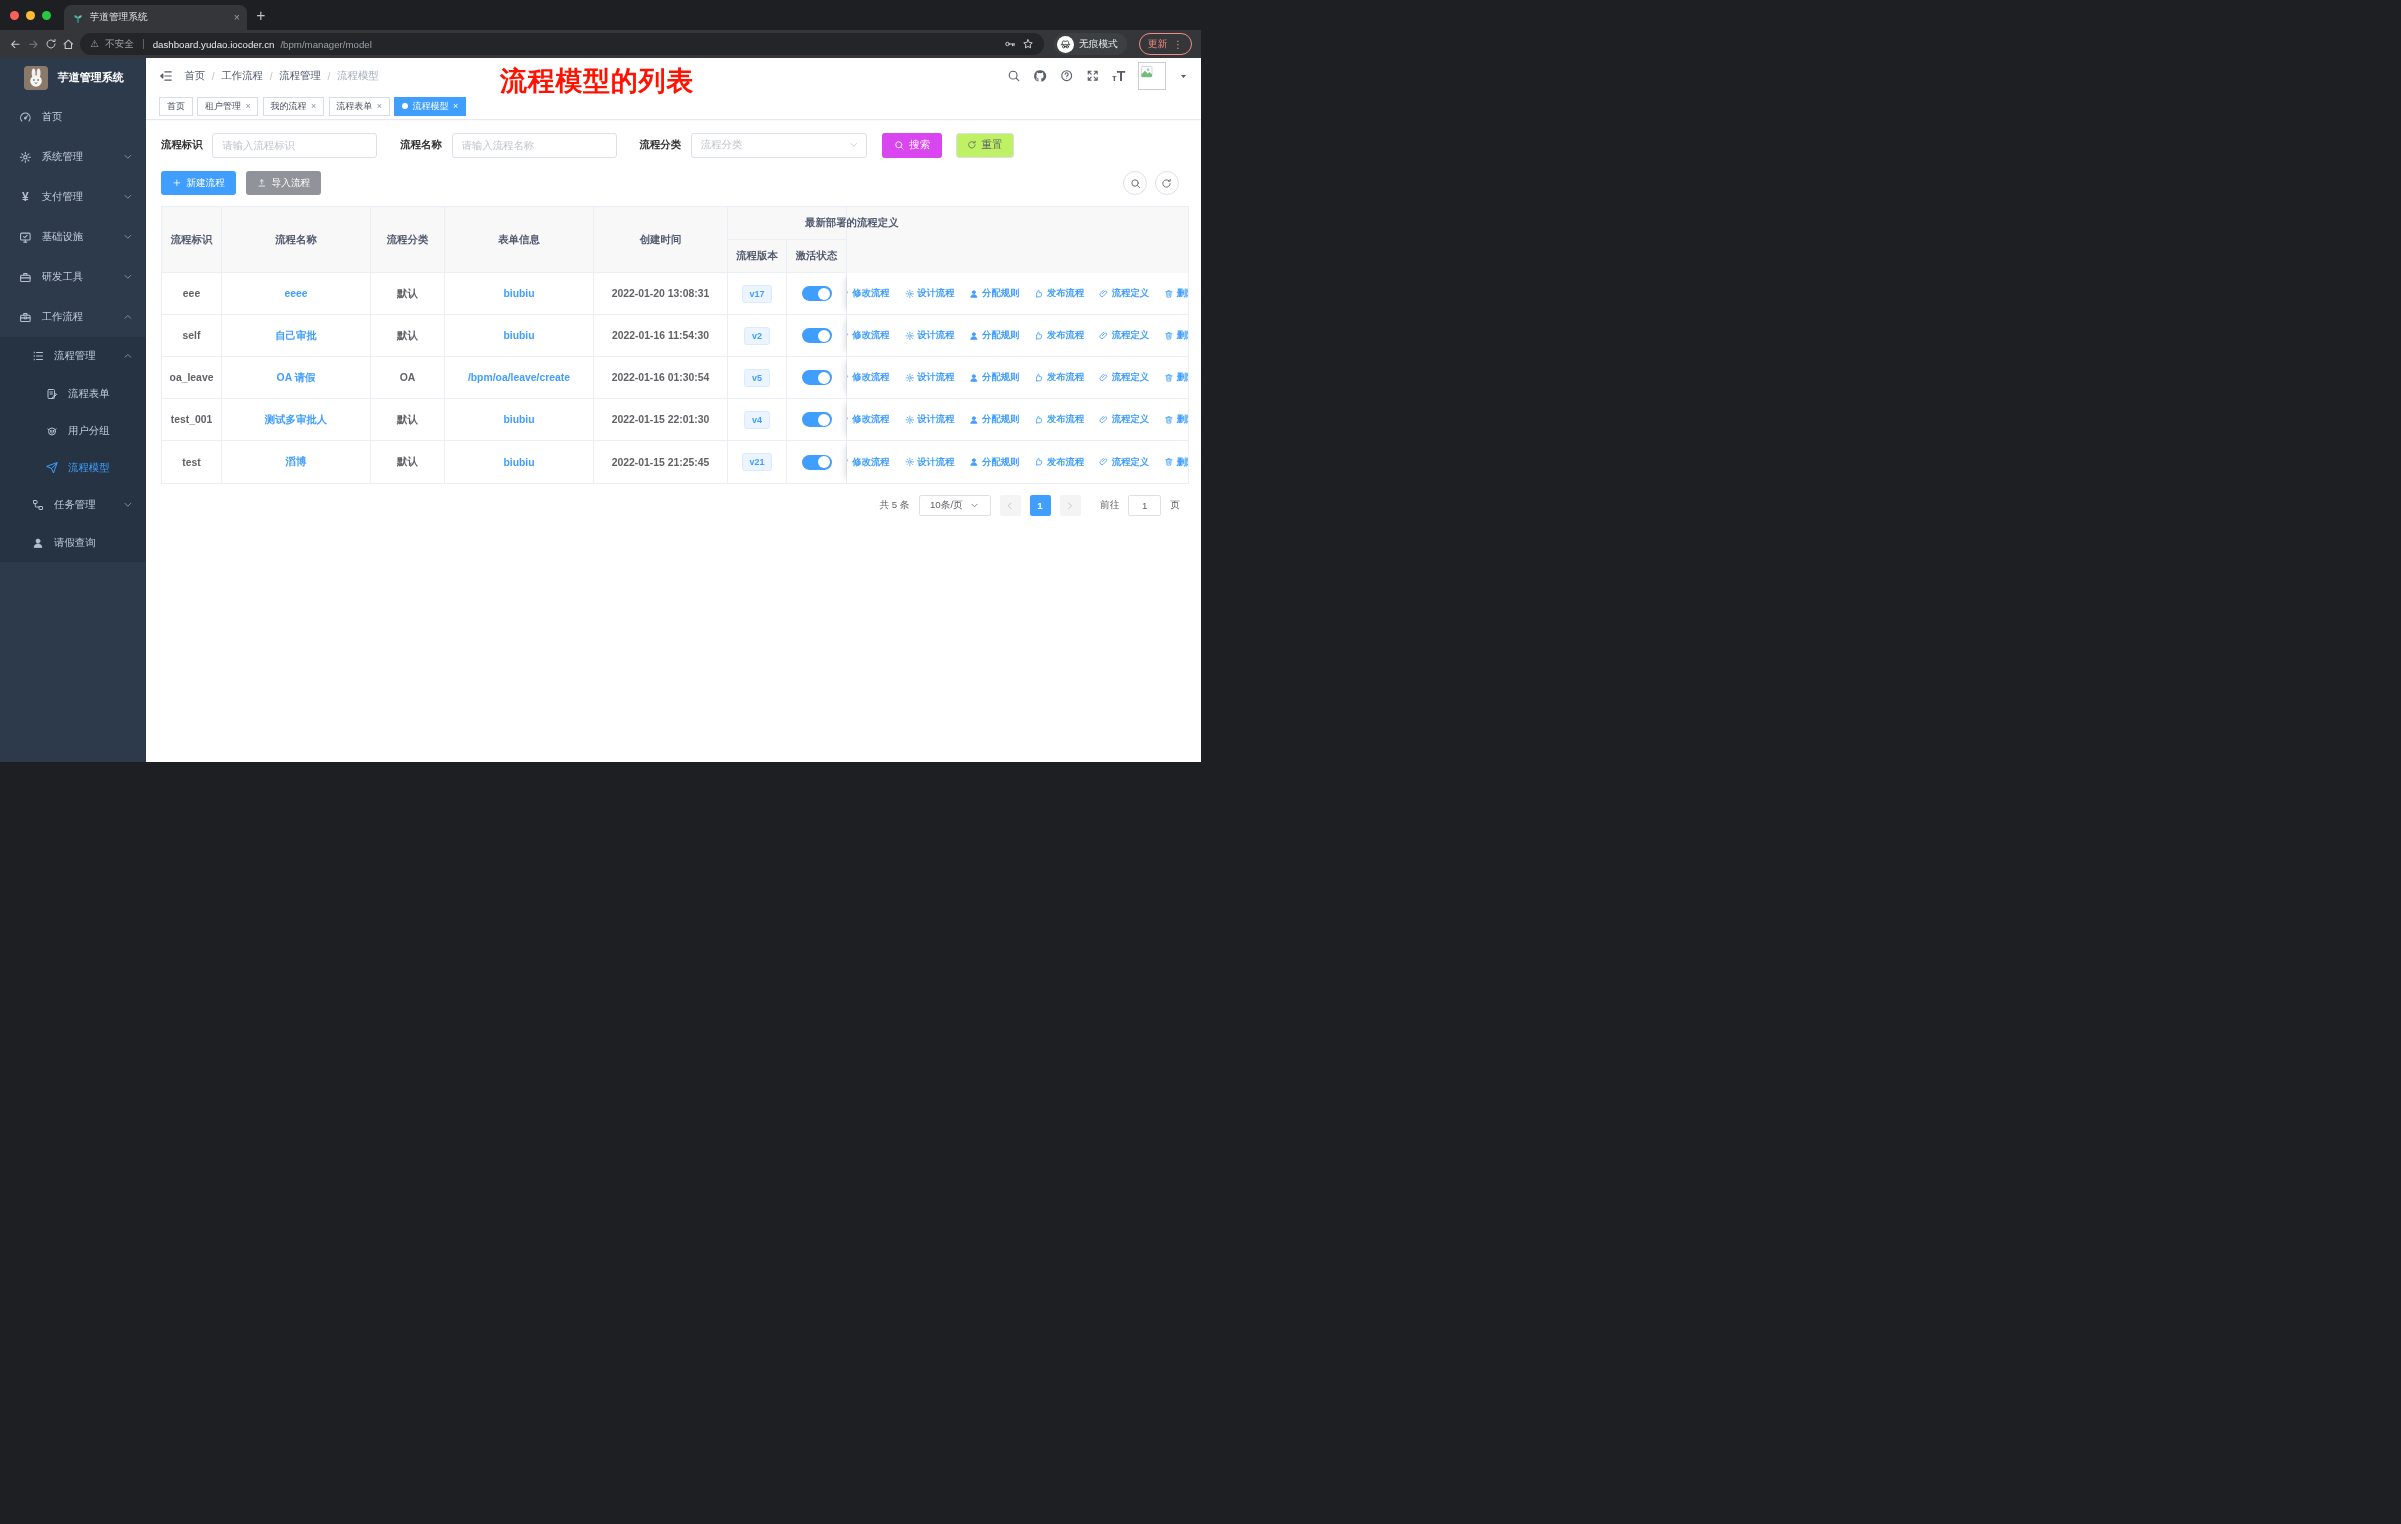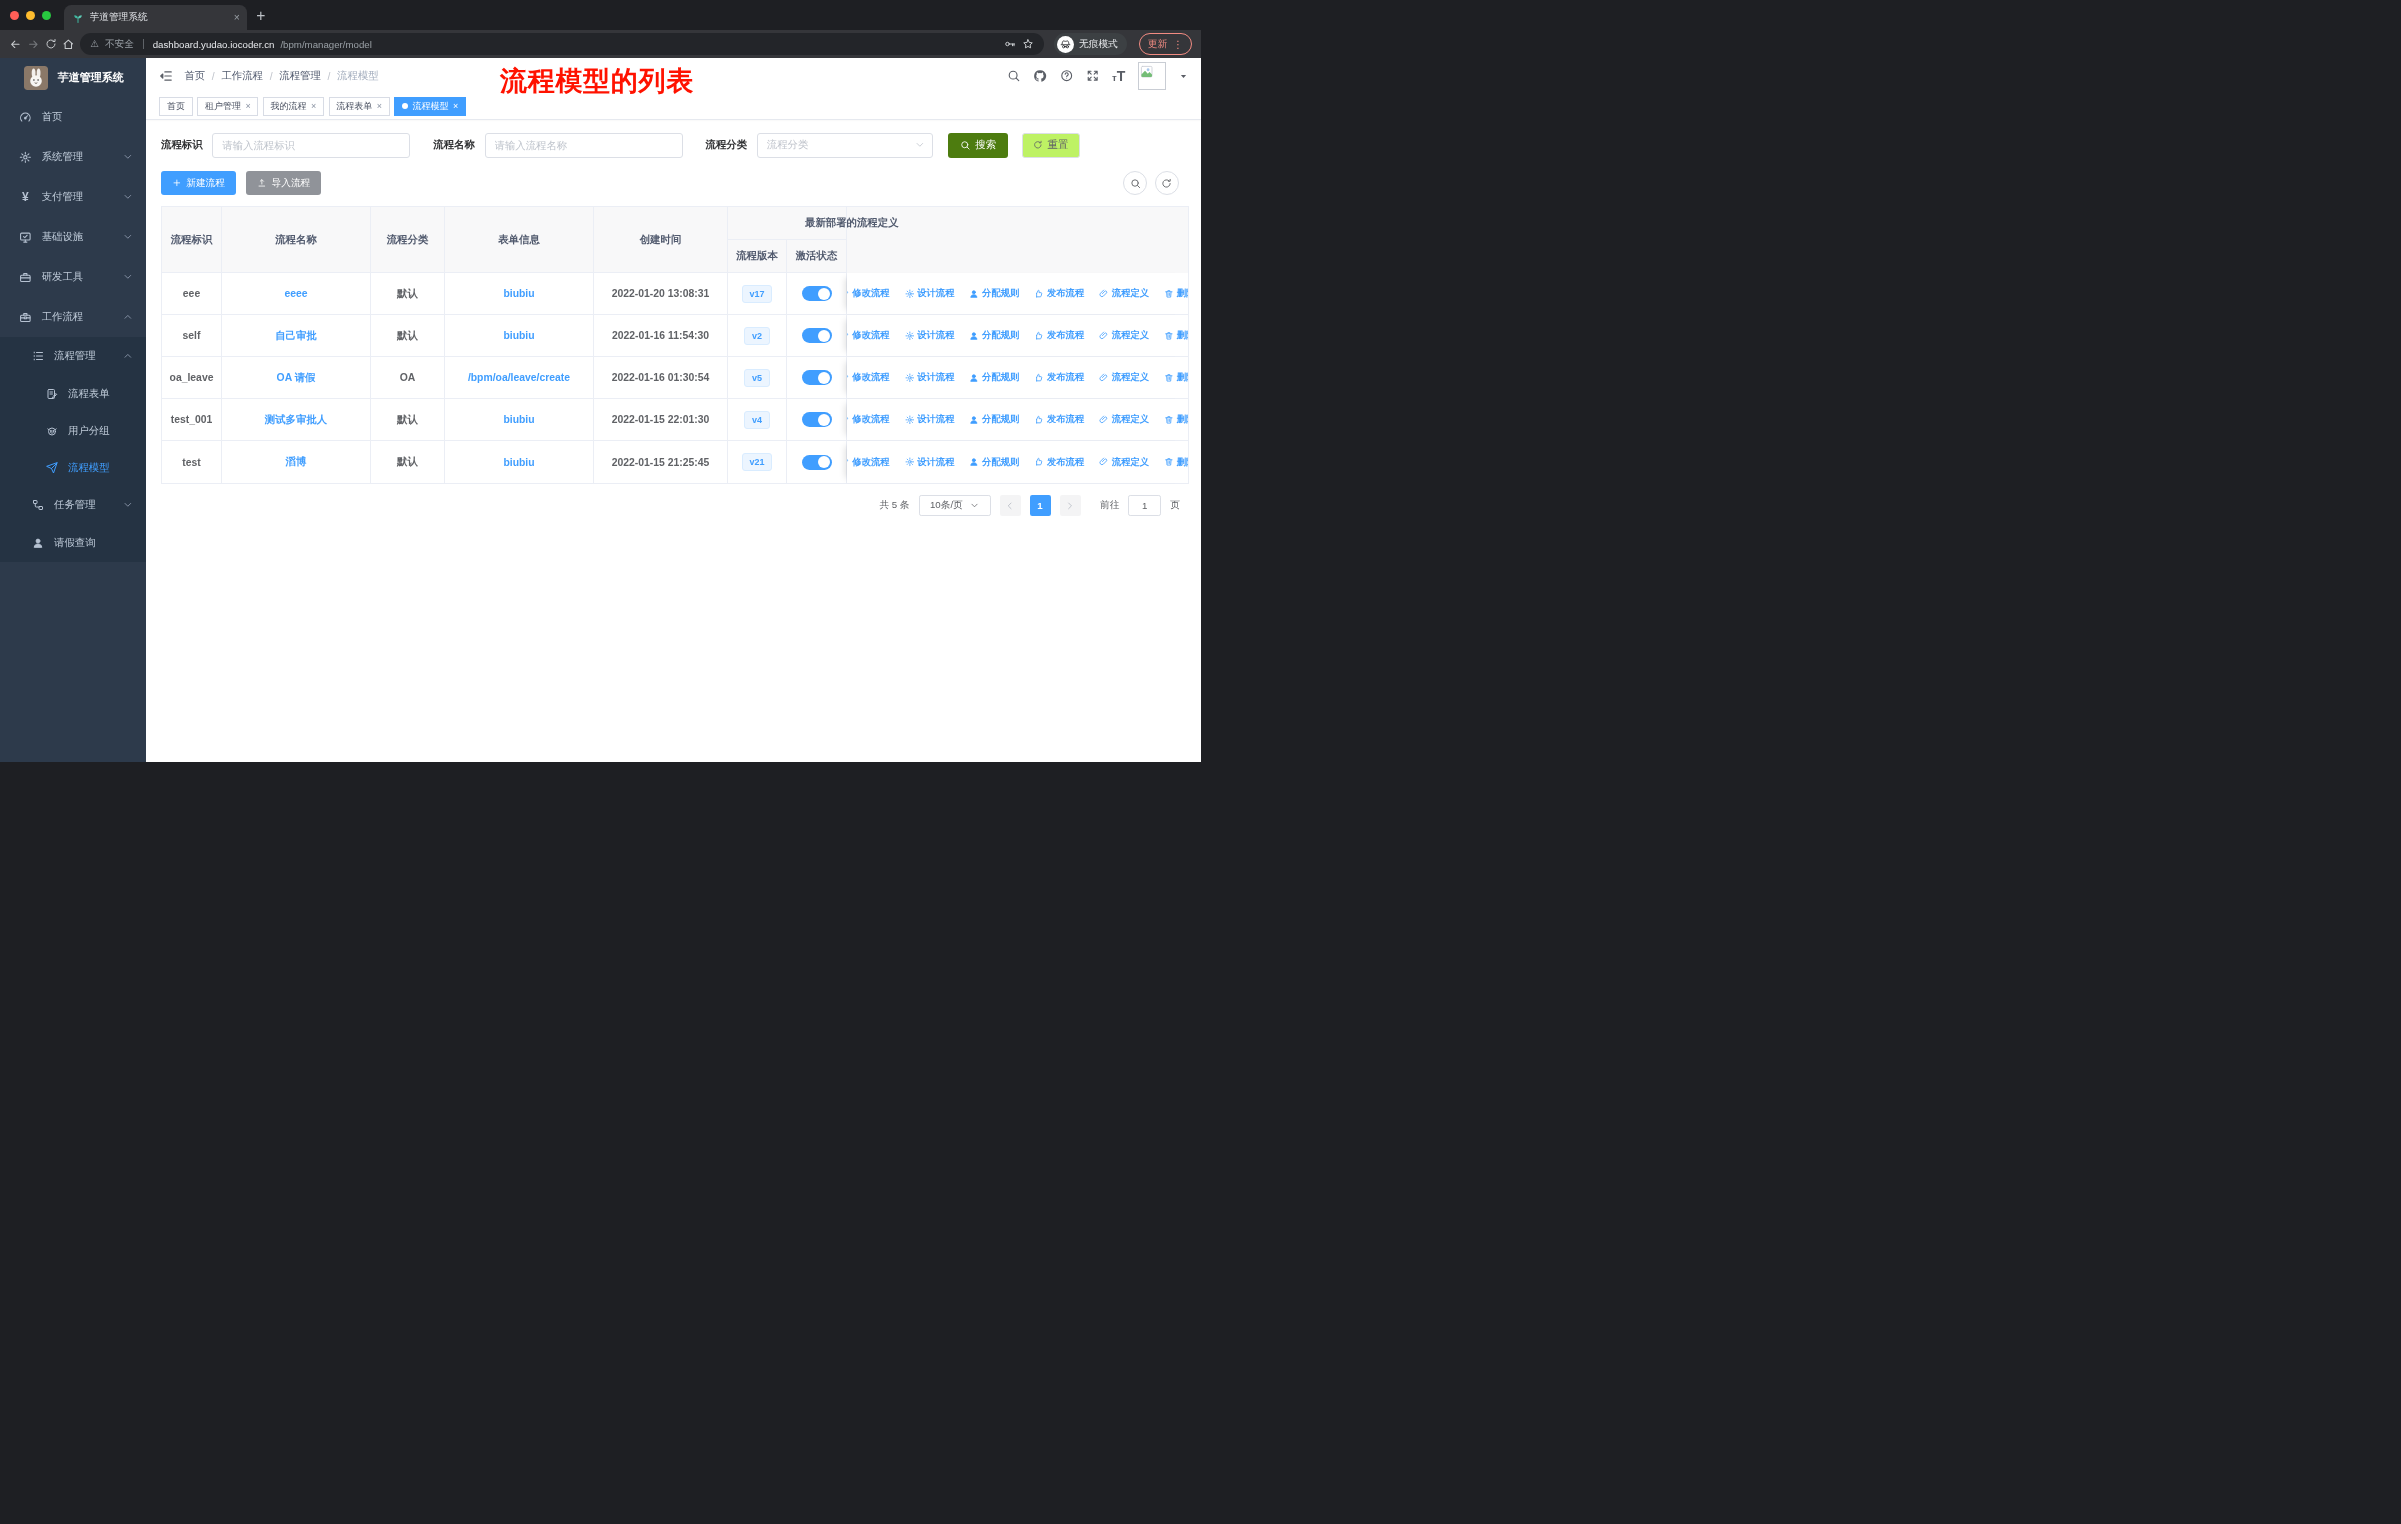--- a/index.html
+++ b/index.html
@@ -75,30 +75,30 @@
          border:0.7px solid #d8dce5; background:#fff; color:#495060; font-size:9px; cursor:pointer; white-space:nowrap; }
   .tag .dot { width:6px; height:6px; border-radius:50%; background:#fff; }
   .tag .t-close { font-size:9px; color:#8a93a3; }
   .tag.active { background:#409eff; border-color:#409eff; color:#fff; }
   .tag.active .t-close { color:#fff; }
 
   
   .content { flex:1; padding:12.7px 12px 0 15px; position:relative; min-width:0; }
   .filters { display:flex; align-items:center; }
   .f-label { font-size:10.4px; font-weight:600; color:#303133; margin-right:9.7px; white-space:nowrap; }
-  .f-input { width:198px; height:25px; border:0.7px solid #dcdfe6; border-radius:3px; padding:0 9px;
+  .f-input { width:165px; height:25px; border:0.7px solid #dcdfe6; border-radius:3px; padding:0 9px;
              font-size:10.4px; color:#606266; outline:none; margin-right:23px; font-family:inherit; }
   .f-input::placeholder { color:#bfc4cc; }
   .f-select { width:176px; height:25px; border:0.7px solid #dcdfe6; border-radius:3px; padding:0 7.4px 0 9px;
               display:flex; align-items:center; justify-content:space-between; color:#c0c4cc;
               font-size:10.4px; margin-right:15.6px; cursor:pointer; }
   .f-select .sel-caret { color:#c0c4cc; }
   .btn { height:25px; border-radius:3px; display:inline-flex; align-items:center; gap:4.5px;
          font-size:10.4px; padding:0 12px; cursor:pointer; border:none; white-space:nowrap; }
-  .btn-search { background:#4d7c0f; color:#fff; margin-right:14px; }
+  .btn-search { background:#d946ef; color:#fff; margin-right:14px; }
   .btn-reset  { background:#bef264; color:#606266; border:0.7px solid #dcdfe6; padding:0 10.4px; }
   .actions-row { display:flex; align-items:flex-start; margin-top:13.4px; }
   .btn-sm { height:24px; font-size:9.7px; padding:0 11px; }
   .btn-primary { background:#409eff; color:#fff; margin-right:10.4px; }
   .btn-info { background:#909399; color:#fff; }
   .round-btns { margin-left:auto; display:flex; gap:7.4px; margin-right:10.4px; }
   .circle-btn { width:24px; height:24px; border-radius:50%; border:0.7px solid #dcdfe6; background:#fff;
                 color:#606266; display:grid; place-items:center; cursor:pointer; }
 
   

